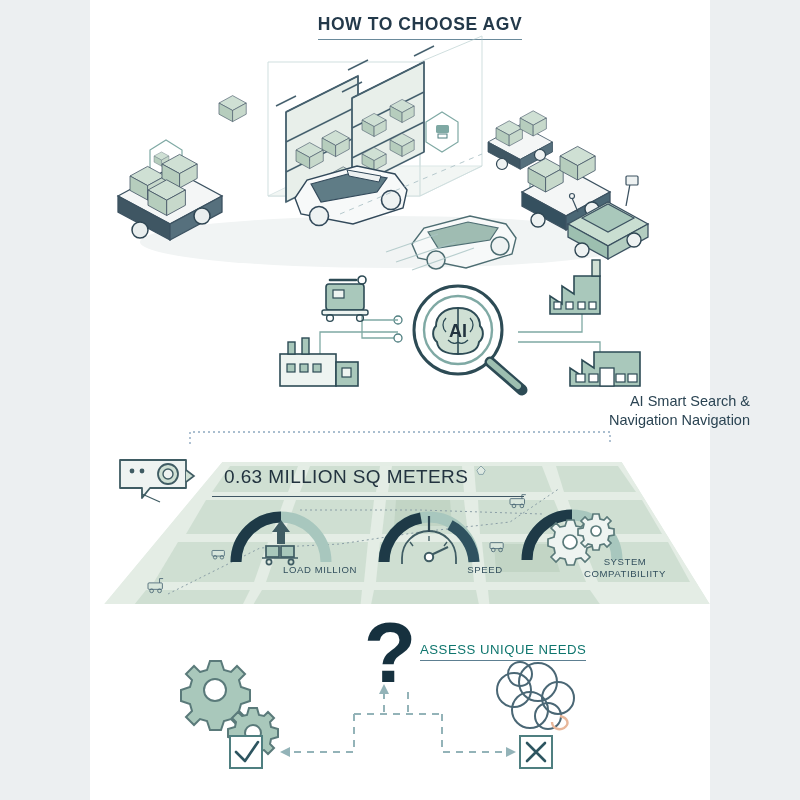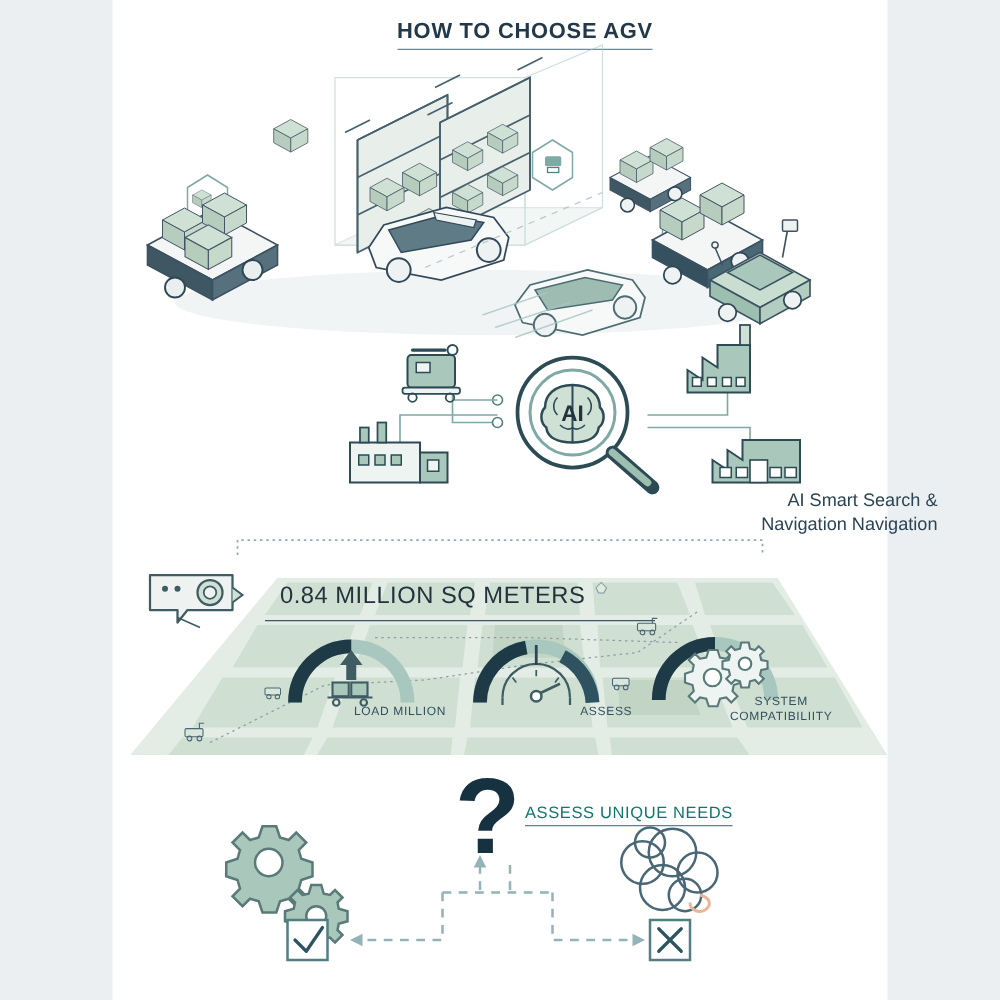--- a/index.html
+++ b/index.html
@@ -457,25 +457,25 @@
         <path d="M437,108 A45,45 0 0 1 482,63" fill="none" stroke="#1e3a47" stroke-width="11"></path>
         <g stroke="#5a7a7a" stroke-width="1.7" fill="#eef4f1">
           <path d="M470,75 l5,-1 l2,-6 l7,0 l2,6 l5,1 l4,-4 l5,5 l-4,4 l1,5 l6,2 l0,7 l-6,2 l-1,5 l4,4 l-5,5 l-4,-4 l-5,1 l-2,6 l-7,0 l-2,-6 l-5,-1 l-4,4 l-5,-5 l4,-4 l-1,-5 l-6,-2 l0,-7 l6,-2 l1,-5 l-4,-4 l5,-5 Z"></path>
           <circle cx="480" cy="90" r="7" fill="#ffffff"></circle>
           <path d="M498,68 l4,-1 l1,-5 l6,0 l1,5 l4,1 l3,-3 l4,4 l-3,3 l1,4 l5,1 l0,6 l-5,1 l-1,4 l3,3 l-4,4 l-3,-3 l-4,1 l-1,5 l-6,0 l-1,-5 l-4,-1 l-3,3 l-4,-4 l3,-3 l-1,-4 l-5,-1 l0,-6 l5,-1 l1,-4 l-3,-3 l4,-4 Z"></path>
           <circle cx="506" cy="79" r="5" fill="#ffffff"></circle>
         </g>
       </g>
     </svg>
 
-    <div class="stat-banner">0.84 MILLION SQ METERS</div>
+    <div class="stat-banner">0.63 MILLION SQ METERS</div>
     <div class="stat-rule"></div>
 
     <div class="gauge-label gl1">LOAD MILLION</div>
-    <div class="gauge-label gl2">ASSESS</div>
+    <div class="gauge-label gl2">SPEED</div>
     <div class="gauge-label gl3">
       <span>SYSTEM</span><br>
       <span>COMPATIBILIITY</span>
     </div>
   </div>
 
   <div class="scene4">
     <svg width="620" height="175" viewBox="0 0 620 175">
 
       <text x="300" y="70" text-anchor="middle" font-family="'Liberation Sans',sans-serif" font-size="86" font-weight="700" fill="#16313f">?</text>

